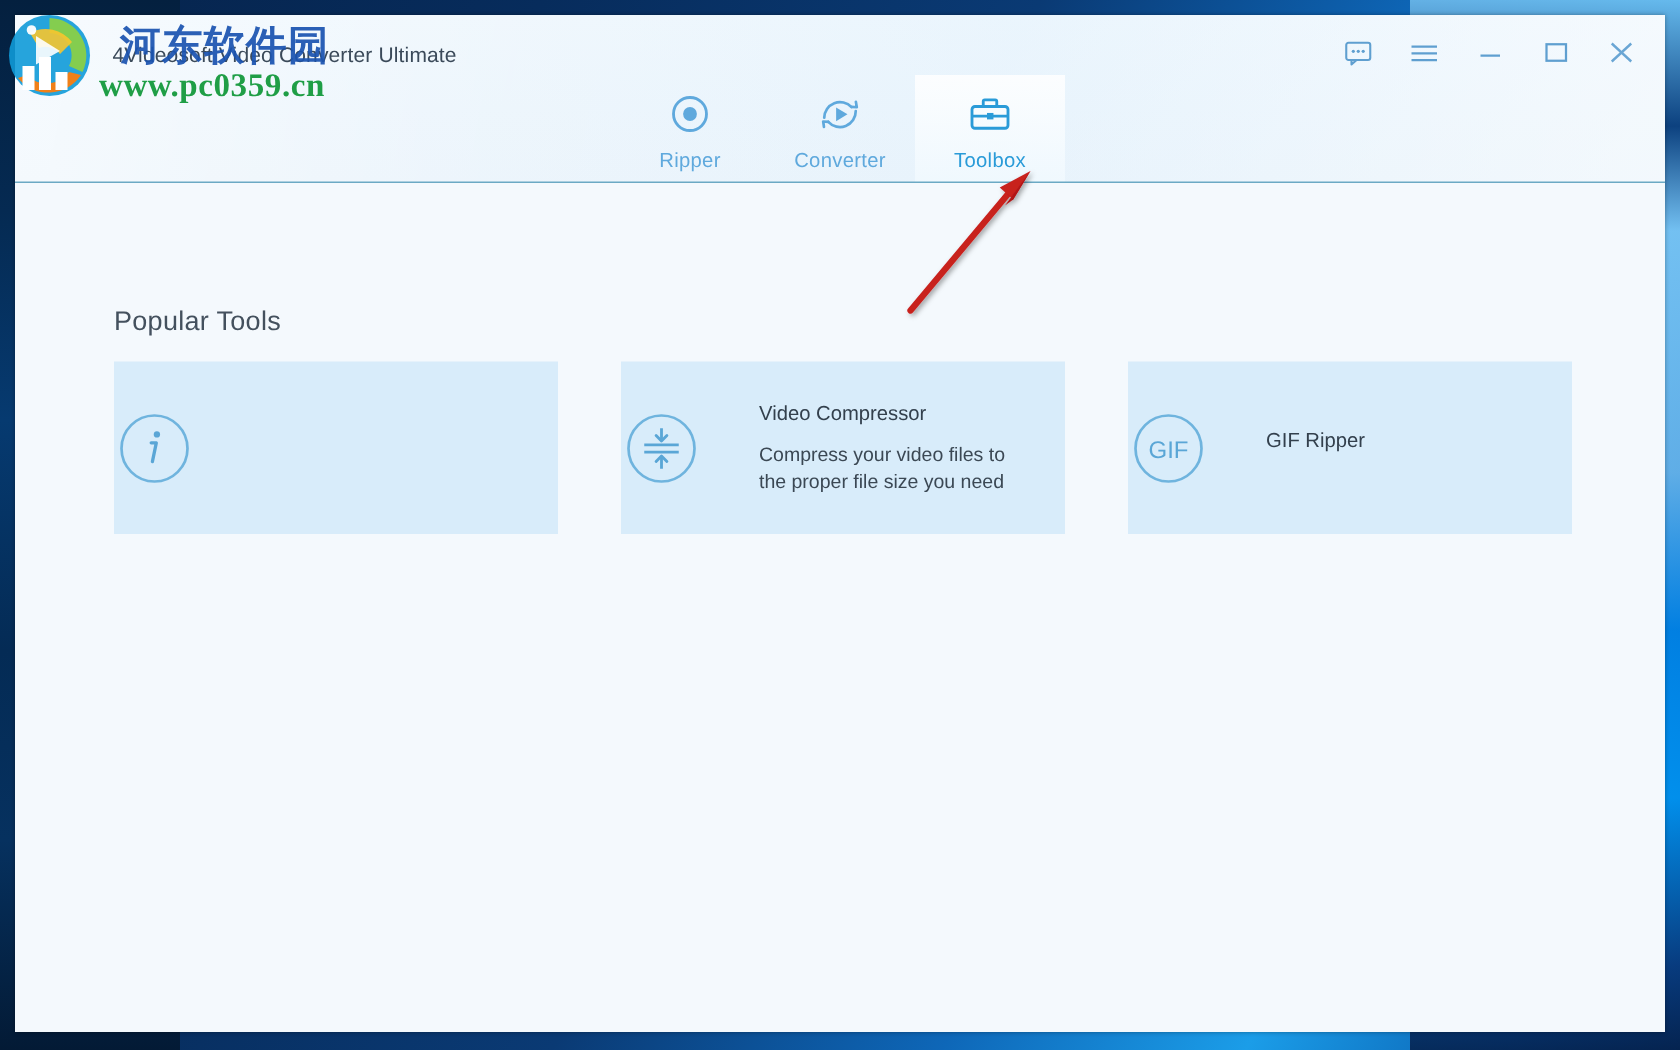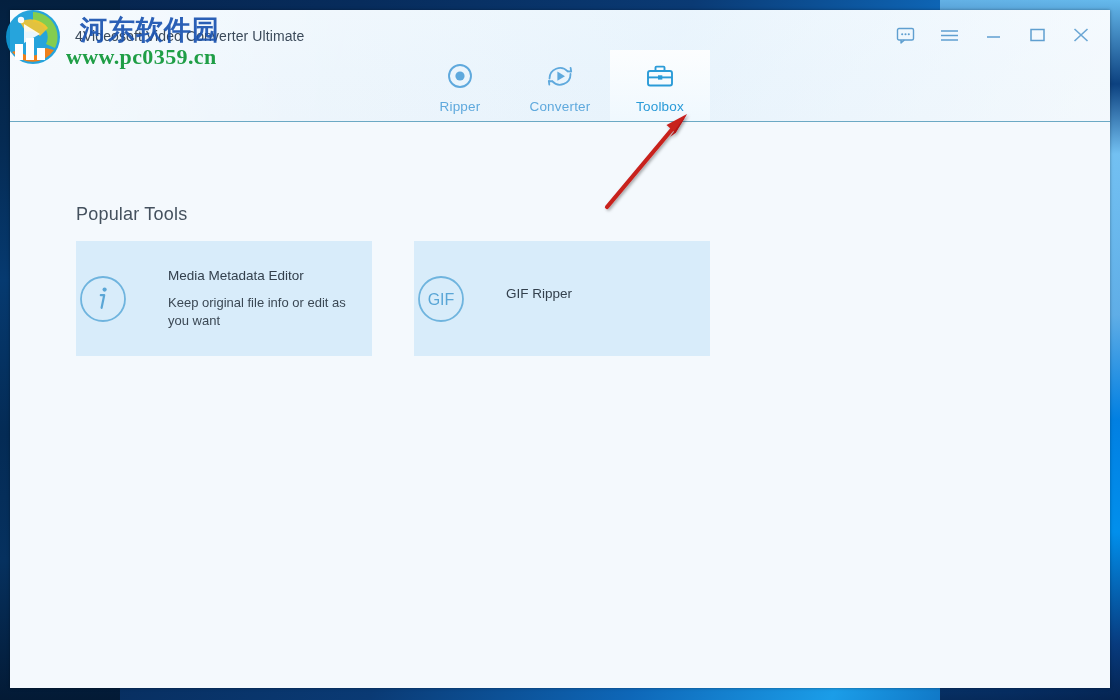--- a/index.html
+++ b/index.html
@@ -345,26 +345,39 @@
       <div id="cards">
 
         <div class="card">
           <div class="card-icon">
             <svg width="54" height="54" viewBox="0 0 54 54">
               <circle cx="27" cy="27" r="22" fill="none" stroke="#6fb4de" stroke-width="1.8"></circle>
               <circle cx="28.6" cy="17.6" r="2.1" fill="#5aa6d6"></circle>
               <path d="M25.6 35.8 l2.6 -12.6 l-3.4 0" fill="none" stroke="#5aa6d6" stroke-width="2.2" stroke-linecap="round" stroke-linejoin="round"></path>
             </svg>
           </div>
+        </div>
+
+        <div class="card">
+          <div class="card-icon">
+            <svg width="54" height="54" viewBox="0 0 54 54">
+              <circle cx="27" cy="27" r="22" fill="none" stroke="#6fb4de" stroke-width="1.8"></circle>
+              <line x1="27" y1="13.5" x2="27" y2="21.5" stroke="#5aa6d6" stroke-width="1.9"></line>
+              <path d="M23.4 18.3 L27 22 L30.6 18.3" fill="none" stroke="#5aa6d6" stroke-width="1.9" stroke-linecap="round" stroke-linejoin="round"></path>
+              <line x1="15.5" y1="24.6" x2="38.5" y2="24.6" stroke="#5aa6d6" stroke-width="1.9"></line>
+              <line x1="15.5" y1="29.4" x2="38.5" y2="29.4" stroke="#5aa6d6" stroke-width="1.9"></line>
+              <line x1="27" y1="40.5" x2="27" y2="32.5" stroke="#5aa6d6" stroke-width="1.9"></line>
+              <path d="M23.4 35.7 L27 32 L30.6 35.7" fill="none" stroke="#5aa6d6" stroke-width="1.9" stroke-linecap="round" stroke-linejoin="round"></path>
+            </svg>
+          </div>
           <div class="card-text">
-            <div class="card-title">Media Metadata Editor</div>
-            <div class="card-desc">Keep original file info or edit as you want</div>
+            <div class="card-title">Video Compressor</div>
+            <div class="card-desc">Compress your video files to the proper file size you need</div>
           </div>
         </div>
-
 
         <div class="card">
           <div class="card-icon">
             <svg width="54" height="54" viewBox="0 0 54 54">
               <circle cx="27" cy="27" r="22" fill="none" stroke="#6fb4de" stroke-width="1.8"></circle>
               <text x="27" y="33" text-anchor="middle" font-family="Liberation Sans, sans-serif" font-size="16" fill="#5aa6d6">GIF</text>
             </svg>
           </div>
           <div class="card-text">
             <div class="card-title">GIF Ripper</div>

